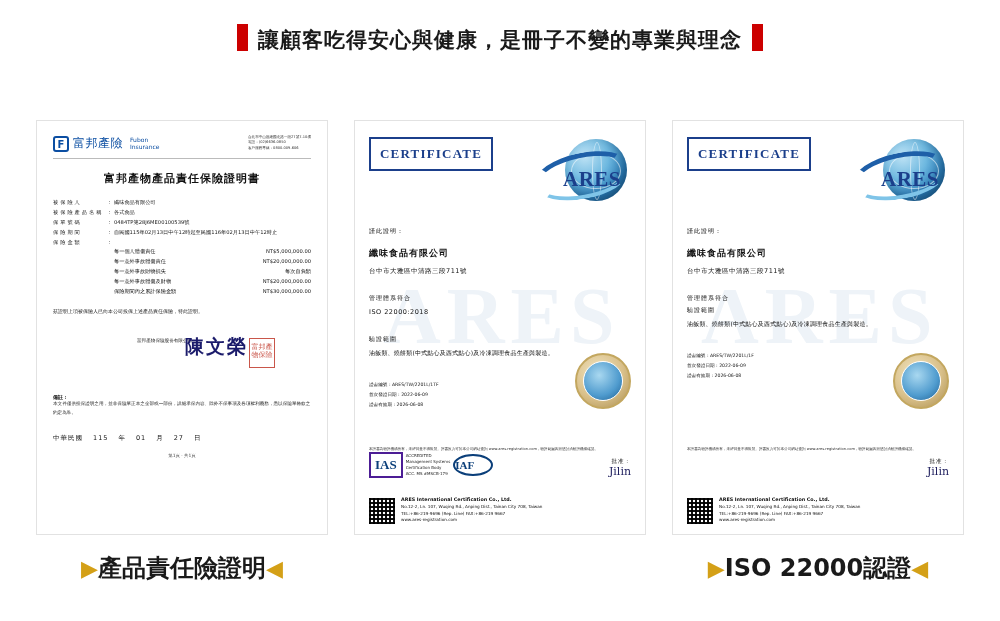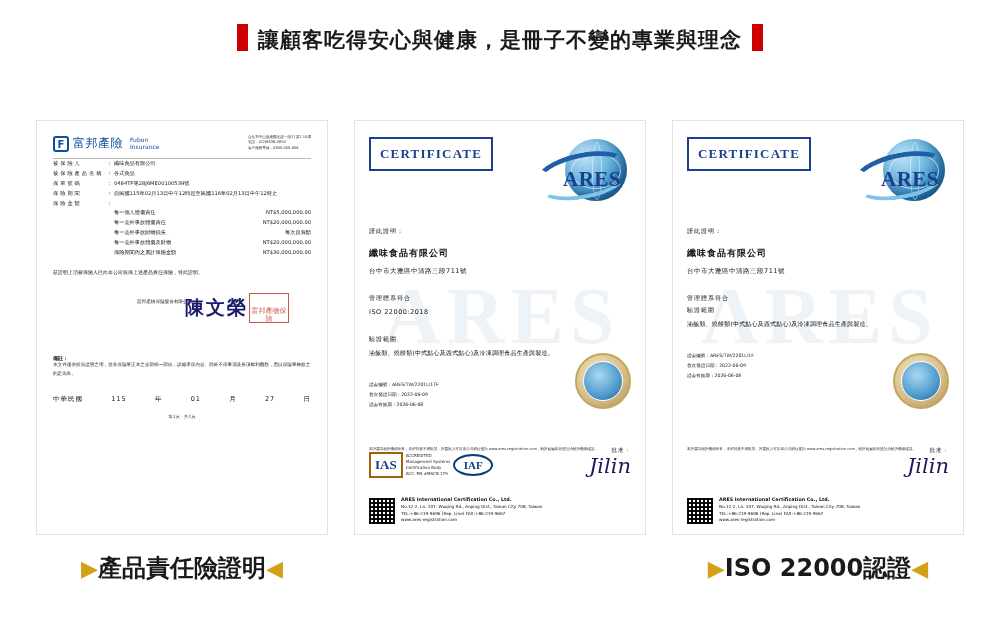--- a/index.html
+++ b/index.html
@@ -66,27 +66,27 @@
   .ins-sub { display:flex; justify-content:space-between; font-size:5.2px; line-height:1.9; padding-left:61px; }
   .ins-note { font-size:5px; line-height:1.9; margin-top:10px; color:#222; }
   .ins-stamp { position:relative; height:70px; margin-top:6px; }
   .ins-sign {
     position:absolute; left:132px; top:12px;
     font-family: "DejaVu Serif", serif; font-size:19px; color:#1b1b6b; font-weight:bold;
     letter-spacing:2px;
   }
   .ins-sign-label { position:absolute; left:84px; top:16px; font-size:4.6px; color:#222; line-height:1.5; }
   .ins-seal {
-    position:absolute; left:196px; top:10px; width:40px; height:30px;
+    position:absolute; left:196px; top:16px; width:26px; height:30px;
     border:1.5px solid #c0392b; color:#c0392b; font-size:7px; text-align:center;
-    line-height:1.15; padding-top:13px; opacity:.85; letter-spacing:0;
+    line-height:1.15; padding-top:4px; opacity:.85; letter-spacing:0;
   }
   .ins-small-head { font-size:5px; font-weight:bold; margin-top:2px; }
   .ins-small { font-size:4.6px; line-height:1.9; color:#222; }
-  .ins-date { display:flex; justify-content:space-between; gap:10px; font-size:6.5px; margin-top:16px; letter-spacing:1px; }
+  .ins-date { display:flex; justify-content:flex-start; gap:10px; font-size:6.5px; margin-top:16px; letter-spacing:1px; }
   .ins-foot { text-align:center; font-size:4.4px; color:#444; margin-top:10px; }
 
   
   .ares { position:relative; width:100%; height:100%; background:#fff; padding:16px 14px; }
   .ares-top { display:flex; align-items:flex-start; justify-content:space-between;text-align:right; }
   .ares-word {
     border:2px solid #1b3f8b; color:#1b3f8b; font-weight:bold;
     font-size:13px; letter-spacing:1.2px; padding:7px 9px;
     font-family:"Liberation Serif", serif;
   }
@@ -139,30 +139,30 @@
     border:2px solid #c3a75f;
     display:flex; align-items:center; justify-content:center;
   }
   .ares-seal-in {
     width:40px; height:40px; border-radius:50%;
     background: radial-gradient(circle at 40% 35%, #a9d8f0 0%, #4f9bce 60%, #1e5e90 100%);
     border:1px solid #fff;
   }
   .ares-signrow { position:absolute; left:14px; right:14px; bottom:56px; display:flex; align-items:flex-end; justify-content:space-between; }
   .ias-block { display:flex; align-items:center; gap:3px; }
-  .ias-logo { border:2px solid #a16207; color:#0b3f7a; font-weight:bold; font-size:13px; padding:3px 4px; font-family:"Liberation Serif", serif; }
+  .ias-logo { border:2px solid #4c1d95; color:#0b3f7a; font-weight:bold; font-size:13px; padding:3px 4px; font-family:"Liberation Serif", serif; }
   .ias-txt { font-size:4px; color:#222; line-height:1.5; }
   .iaf-logo {
     width:40px; height:22px; border:2px solid #0b3f7a; border-radius:50%;
-    color:#0b3f7a; font-weight:bold; font-size:11px; text-align:center; line-height:19px;
+    color:#0b3f7a; font-weight:bold; font-size:11px; line-height:19px;
     font-family:"Liberation Serif", serif;
   }
   .sign-area { text-align:right; }
   .sign-label { font-size:5.5px; color:#111; letter-spacing:1px; }
-  .sign-mark { font-family:"DejaVu Serif", serif; font-style:italic; font-size:21px; color:#1b1b5b; }
+  .sign-mark { font-family:"DejaVu Serif", serif; font-size:11px; color:#1b1b5b; }
   .ares-footer { position:absolute; left:14px; right:14px; bottom:10px; display:flex; gap:6px; align-items:flex-end; }
   .qr { width:26px; height:26px; background:
       repeating-linear-gradient(0deg,#111 0 2px,#fff 2px 4px),
       repeating-linear-gradient(90deg,#111 0 2px,transparent 2px 4px);
     background-blend-mode:multiply; flex:none; }
   .ares-foot-txt { font-size:4.2px; line-height:1.6; color:#111; }
   .ares-foot-name { font-weight:bold; font-size:4.8px; }
   .ares-fineprint { position:absolute; left:14px; right:14px; bottom:82px; font-size:3.6px; color:#333; line-height:1.7; }
 
   
@@ -198,20 +198,21 @@
               <span class="ins-brand-en">
                 <span>Fubon</span><br><span>Insurance</span>
               </span>
             </div>
             <div class="ins-addr" style="white-space:pre-line;">台北市中山區建國北路一段27號7-10樓
 電話：(02)6636-0850
 客戶服務專線：0800-009-606</div>
           </div>
           <div class="ins-rule"></div>
 
+          <div class="ins-title">富邦產物產品責任保險證明書</div>
 
           <div>
             <div class="ins-row">
               <span class="ins-label">被保險人</span>
                 <span class="ins-colon">：</span>
               <span class="ins-val">纖味食品有限公司</span>
             </div>
             <div class="ins-row">
               <span class="ins-label">被保險產品名稱</span>
                 <span class="ins-colon">：</span>

